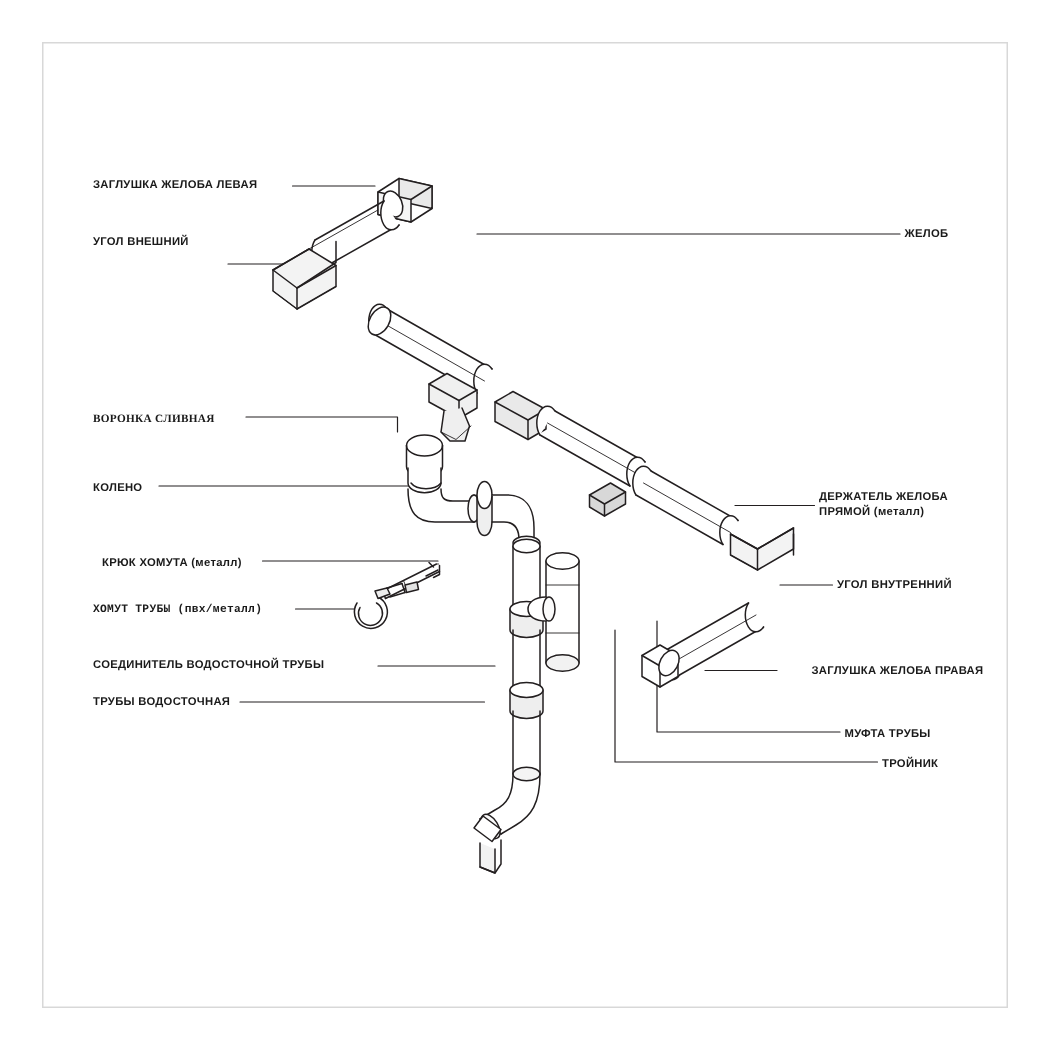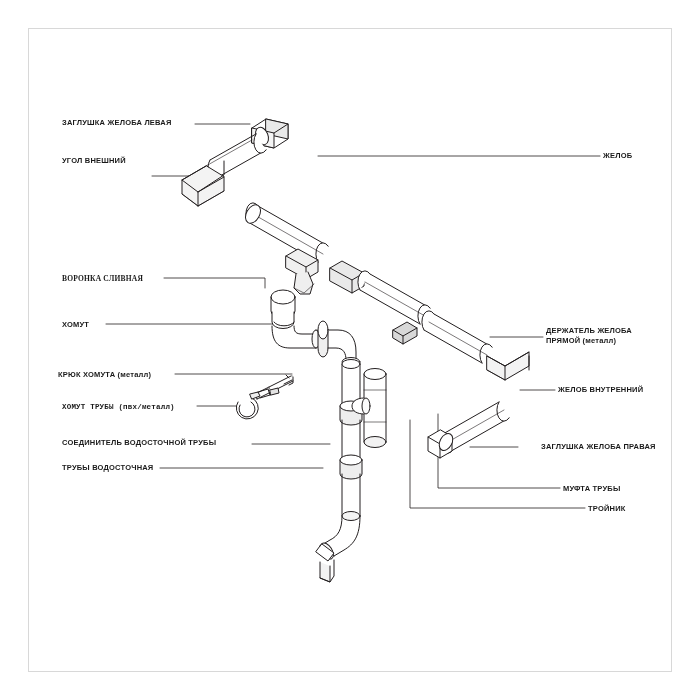--- a/index.html
+++ b/index.html
@@ -261,26 +261,26 @@
         <path d="M268 389 l2 6"></path>
         <path d="M270 390 l8 -2 l1 5 l-8 2 Z" fill="#e3e3e3"></path>
       </g>
 
     </g>
   </svg>
 
   <div class="lbl" style="left:62px; top:118px;">ЗАГЛУШКА ЖЕЛОБА ЛЕВАЯ</div>
   <div class="lbl" style="left:62px; top:156px;">УГОЛ ВНЕШНИЙ</div>
   <div class="lbl" style="left:62px; top:274px;font-family:Liberation Serif, serif;">ВОРОНКА СЛИВНАЯ</div>
-  <div class="lbl" style="left:62px; top:320px;">ХОМУТ</div>
-  <div class="lbl" style="left:58px; top:370px;">КРЮК ХОМУТА (металл)</div>
+  <div class="lbl" style="left:62px; top:320px;">КОЛЕНО</div>
+  <div class="lbl" style="left:68px; top:370px;">КРЮК ХОМУТА (металл)</div>
   <div class="lbl" style="left:62px; top:402px;font-family:Liberation Mono, monospace;">ХОМУТ ТРУБЫ (пвх/металл)</div>
   <div class="lbl" style="left:62px; top:438px;">СОЕДИНИТЕЛЬ ВОДОСТОЧНОЙ ТРУБЫ</div>
   <div class="lbl" style="left:62px; top:463px;">ТРУБЫ ВОДОСТОЧНАЯ</div>
 
   <div class="lbl right" style="left:603px; top:151px;">ЖЕЛОБ</div>
   <div class="lbl right" style="left:546px; top:326px;">ДЕРЖАТЕЛЬ ЖЕЛОБА
 ПРЯМОЙ (металл)</div>
-  <div class="lbl right" style="left:558px; top:385px;">ЖЕЛОБ ВНУТРЕННИЙ</div>
+  <div class="lbl right" style="left:558px; top:385px;">УГОЛ ВНУТРЕННИЙ</div>
   <div class="lbl right" style="left:521px; top:442px;margin-left:20px;">ЗАГЛУШКА ЖЕЛОБА ПРАВАЯ</div>
   <div class="lbl right" style="left:563px; top:484px;">МУФТА ТРУБЫ</div>
   <div class="lbl right" style="left:588px; top:504px;">ТРОЙНИК</div>
 </div>
 
 </body></html>

